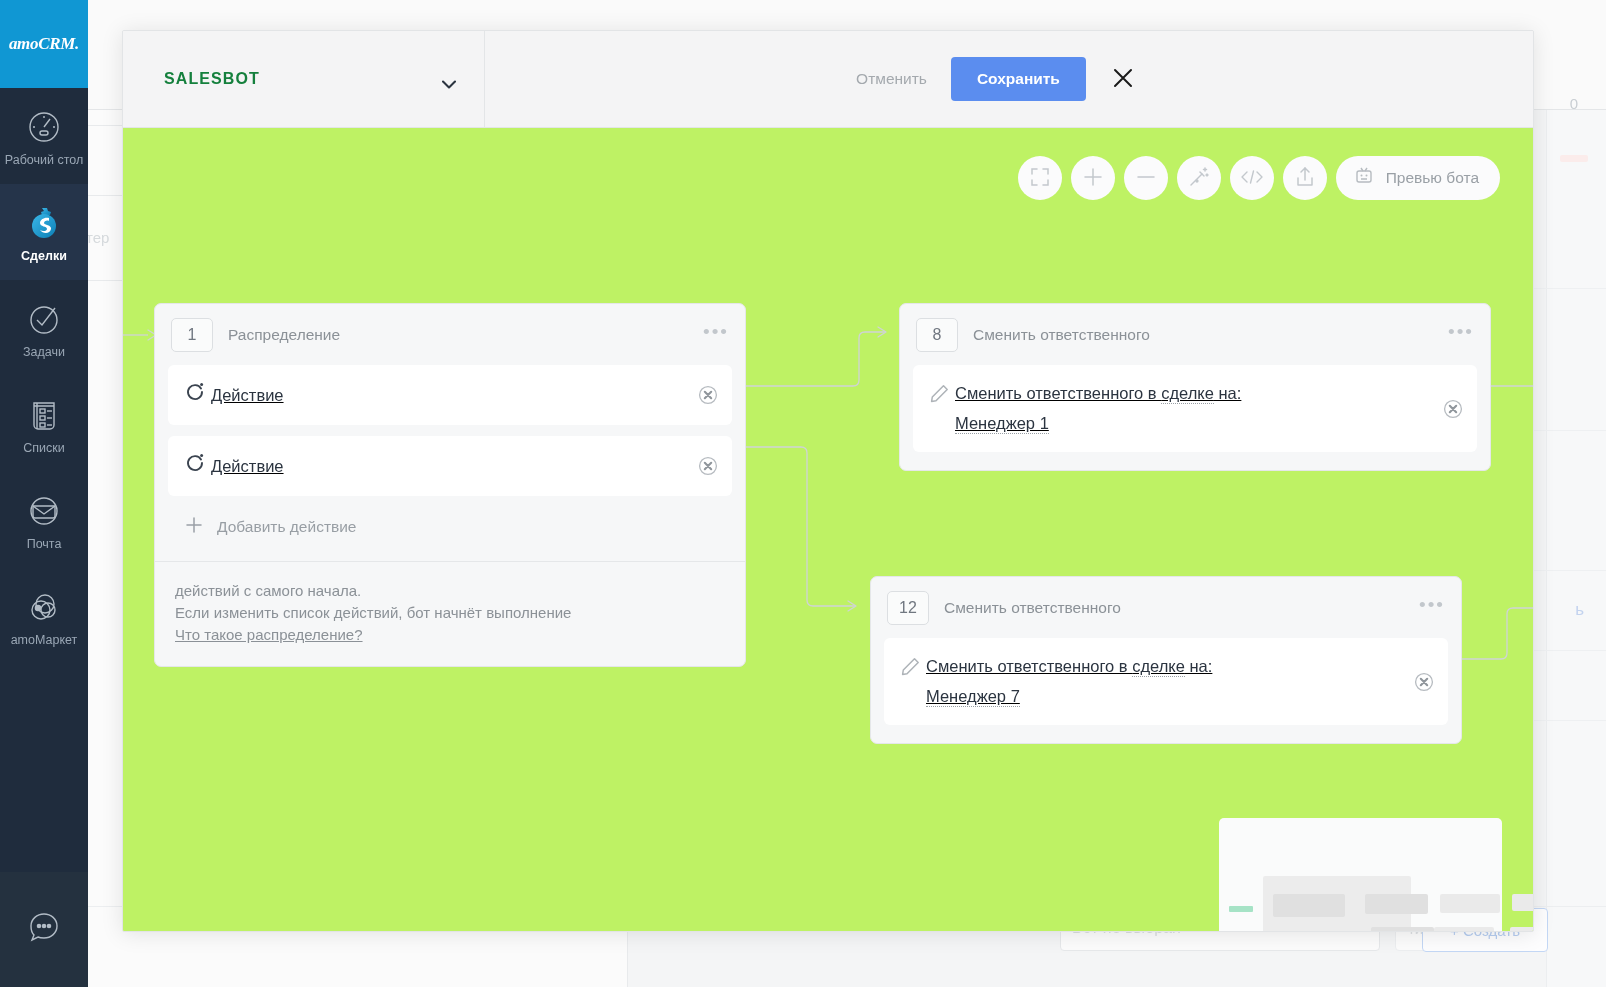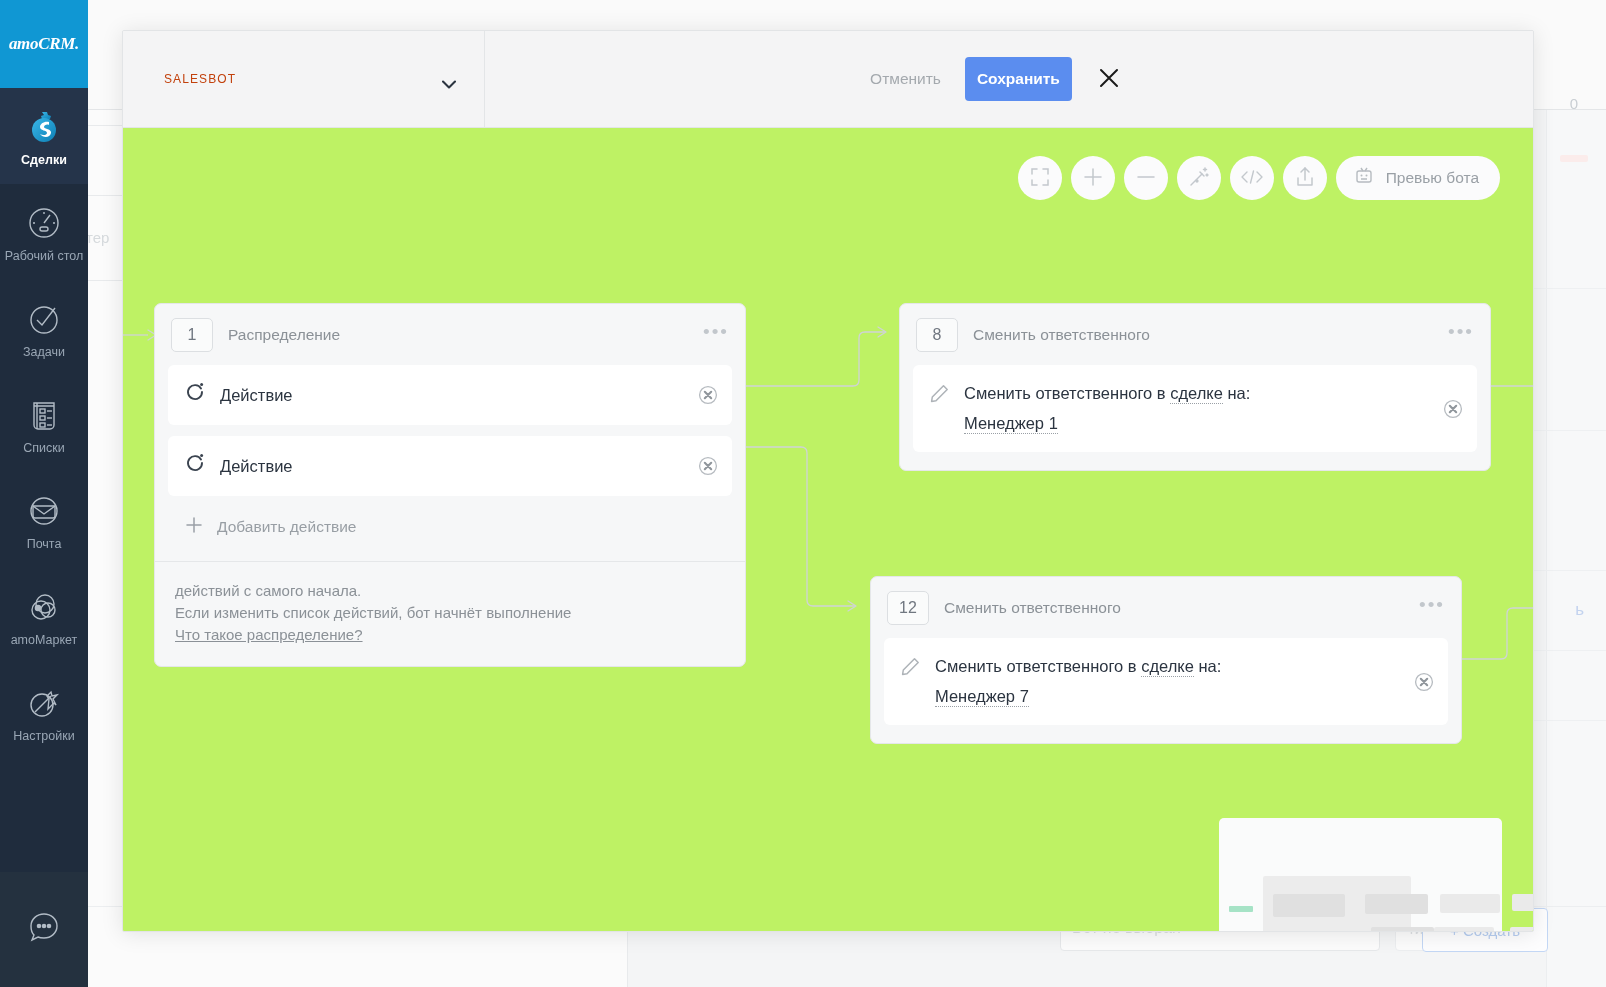--- a/index.html
+++ b/index.html
@@ -128,38 +128,38 @@
   }
   .bot-select {
     width: 362px;
     border-right: 1px solid #e3e5e7;
     display: flex; align-items: center;
     padding: 0 28px 0 41px;
     justify-content: space-between;
     cursor: pointer;
   }
   .bot-select .name {
-    font-size: 12px; font-weight: normal; letter-spacing: 1.1px;
-    color: #c2410c;
+    font-size: 16px; font-weight: bold; letter-spacing: 1.1px;
+    color: #15803d;
   }
   .chev {
     width: 14px; height: 9px;
   }
   .header-right {
     flex: 1; display: flex; align-items: center; justify-content: center;
     padding-right: 26px; gap: 24px;
   }
   .btn-cancel {
     font-size: 15.5px; color: #a4a9ae; background: none; border: none;
     cursor: pointer; font-family: inherit;
   }
   .btn-save {
     background: #5b8def; color: #fff; border: none;
     font-size: 15.5px; font-weight: bold;
-    padding: 13px 12px; border-radius: 4px; cursor: pointer;
+    padding: 13px 26px; border-radius: 4px; cursor: pointer;
     font-family: inherit;
   }
   .btn-close {
     background: none; border: none; cursor: pointer;
     width: 26px; height: 26px; display:flex; align-items:center; justify-content:center;
   }
 
   
   .canvas {
     position: absolute; left: 0; top: 97px; right: 0; bottom: 0;
@@ -212,22 +212,23 @@
     color: #c2c7cc; font-size: 19px; letter-spacing: 2px;
     line-height: 8px; cursor: pointer; padding-bottom: 6px;
   }
   .node-body { padding: 0 13px 7px 13px; }
   .action-row {
     position: relative;
     background: #ffffff;
     border-radius: 6px;
     margin-bottom: 11px;
     padding: 15px 46px 15px 17px;
-    display: flex; align-items: flex-start; gap: 15px;
+    display: flex; align-items: flex-start; gap: 6px;
     min-height: 48px;
+    text-decoration: underline;
   }
   .action-row .rico { flex: 0 0 auto; padding-top: 1px; }
   .action-text { font-size: 16.5px; color: #2b3440; line-height: 30px; }
   .action-text.plain { color: #2b3440; }
   .dotted { border-bottom: 1px dotted #9aa0a6; padding-bottom: 1px; }
   .x-btn {
     position: absolute; right: 14px; top: 50%; transform: translateY(-50%);
     width: 20px; height: 20px; cursor: pointer;
   }
   .add-action {
@@ -295,52 +296,52 @@
     <span class="bg-faded-text" style="left:1408px; top:920px; color:#dde0e3">тип</span>
     <div class="bg-btn-blue" style="left:1422px; top:908px; width:126px; height:44px">+ Создать</div>
     <div class="bg-rowline" style="left:0; right:0; top:906px; height:1px; background:#eceef0; width:100%"></div>
   </div>
 
   <div class="sidebar">
     <div class="logo">
       <span class="logo-text">amoCRM.</span>
     </div>
 
+    <div class="nav-item">
+      <span class="ico">
+        <svg width="40" height="40" viewBox="0 0 40 40" fill="none" stroke="#b2bcc6" stroke-width="1.4">
+          <circle cx="20" cy="20" r="14"></circle>
+          <path d="M20 20 L26 12"></path>
+          <rect x="16" y="24" width="8" height="4" rx="2"></rect>
+          <path d="M9 20h2M29 20h2M20 9v2"></path>
+        </svg>
+      </span>
+      <span class="lbl">Рабочий стол</span>
+    </div>
+
     <div class="nav-item active">
       <span class="ico">
         <svg width="40" height="40" viewBox="0 0 40 40">
           <defs>
               <linearGradient id="dg" x1="0" y1="0" x2="1" y2="1">
             <stop offset="0%" stop-color="#3ab7e8"></stop>
                 <stop offset="100%" stop-color="#0d7fb5"></stop>
           </linearGradient>
             </defs>
           <path d="M18 5h5l1 3 3 1-1 3h-8l-1-3 3-1z" fill="url(#dg)"></path>
           <circle cx="20" cy="23" r="12" fill="url(#dg)"></circle>
           <path d="M25 15c-5-1-9 2-9 5 0 4 7 3 7 6 0 2-4 3-7 1 3 4 10 4 11-1 1-4-7-4-7-6 0-2 3-3 5-2z" fill="#fff"></path>
         </svg>
       </span>
       <span class="lbl">Сделки</span>
     </div>
 
     <div class="nav-item">
       <span class="ico">
         <svg width="40" height="40" viewBox="0 0 40 40" fill="none" stroke="#b2bcc6" stroke-width="1.4">
-          <circle cx="20" cy="20" r="14"></circle>
-          <path d="M20 20 L26 12"></path>
-          <rect x="16" y="24" width="8" height="4" rx="2"></rect>
-          <path d="M9 20h2M29 20h2M20 9v2"></path>
-        </svg>
-      </span>
-      <span class="lbl">Рабочий стол</span>
-    </div>
-
-    <div class="nav-item">
-      <span class="ico">
-        <svg width="40" height="40" viewBox="0 0 40 40" fill="none" stroke="#b2bcc6" stroke-width="1.4">
           <circle cx="20" cy="21" r="13"></circle>
           <path d="M13 21l5 5L31 9"></path>
         </svg>
       </span>
       <span class="lbl">Задачи</span>
     </div>
 
     <div class="nav-item">
       <span class="ico">
         <svg width="40" height="40" viewBox="0 0 40 40" fill="none" stroke="#b2bcc6" stroke-width="1.4">
@@ -374,30 +375,20 @@
         <svg width="40" height="40" viewBox="0 0 40 40" fill="none" stroke="#b2bcc6" stroke-width="1.4">
           <circle cx="21" cy="17" r="9"></circle>
           <circle cx="17" cy="23" r="9"></circle>
           <circle cx="24" cy="23" r="7"></circle>
           <circle cx="14" cy="21" r="2.6" fill="#b2bcc6"></circle>
         </svg>
       </span>
       <span class="lbl">amoМаркет</span>
     </div>
 
-    <div class="nav-item">
-      <span class="ico">
-        <svg width="40" height="40" viewBox="0 0 40 40" fill="none" stroke="#b2bcc6" stroke-width="1.4">
-          <circle cx="18" cy="22" r="11"></circle>
-          <path d="M24 26l6-6 2 2-3-6 4-4-5 1-1-4-4 4 2 3z"></path>
-          <path d="M11 29L27 13"></path>
-        </svg>
-      </span>
-      <span class="lbl">Настройки</span>
-    </div>
 
     <div class="nav-bottom">
       <span class="ico">
         <svg width="44" height="44" viewBox="0 0 44 44" fill="none" stroke="#b2bcc6" stroke-width="1.4">
           <path d="M9 20c0-7 6-12 13-12s13 5 13 12-6 12-13 12c-2 0-4 0-6-1l-6 3 2-5c-2-2-3-5-3-9z"></path>
           <circle cx="17" cy="20" r="1.6" fill="#b2bcc6"></circle>
           <circle cx="22" cy="20" r="1.6" fill="#b2bcc6"></circle>
           <circle cx="27" cy="20" r="1.6" fill="#b2bcc6"></circle>
         </svg>
       </span>

